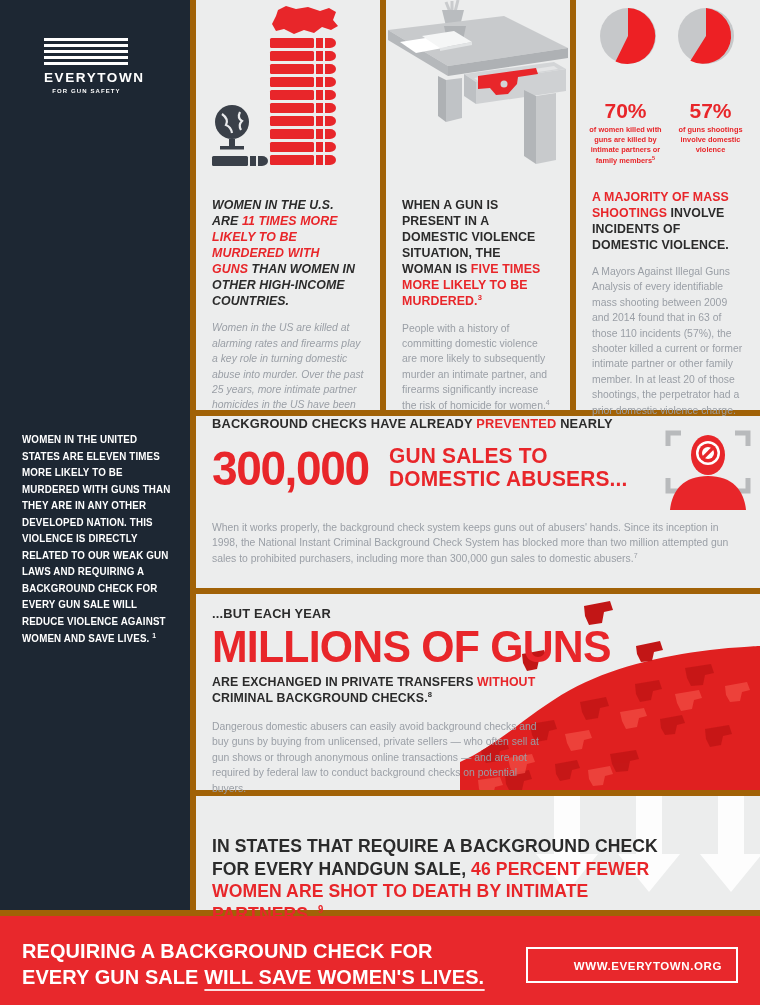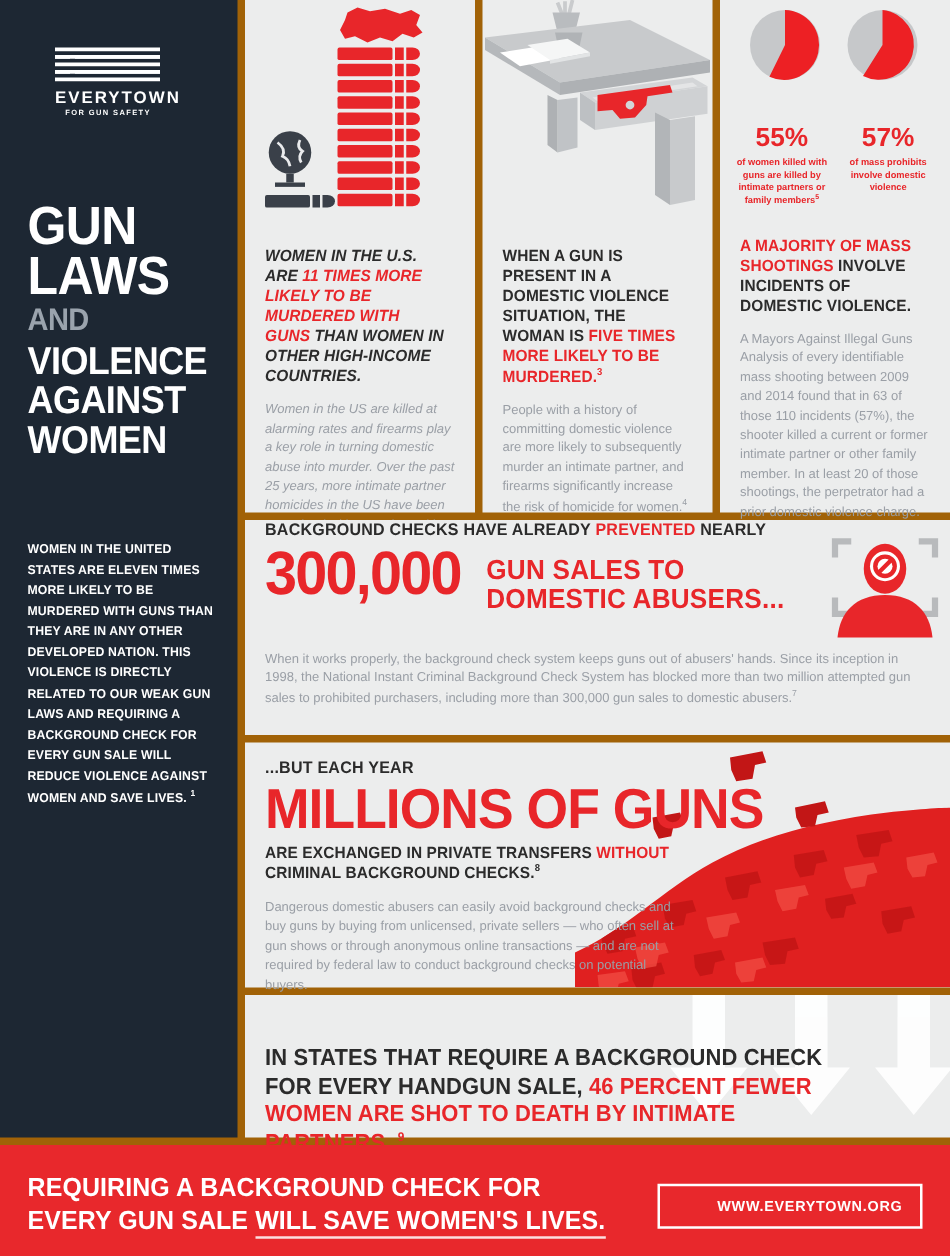--- a/index.html
+++ b/index.html
@@ -164,28 +164,20 @@
         <div class="logo-bar split">
             <i class="a"></i>
             <i class="b"></i>
           </div>
         <div class="logo-bar"></div>
       </div>
       <div class="logo-word">EVERYTOWN</div>
       <div class="logo-sub">FOR GUN SAFETY</div>
     </div>
 
-    <h1 class="big-title">
-      <span class="l">GUN</span>
-      <span class="l">LAWS</span>
-      <span class="l and">AND</span>
-      <span class="l sm">VIOLENCE</span>
-      <span class="l sm">AGAINST</span>
-      <span class="l sm">WOMEN</span>
-    </h1>
 
     <p class="side-body"><span>WOMEN IN THE UNITED STATES ARE ELEVEN TIMES MORE LIKELY TO BE MURDERED WITH GUNS THAN THEY ARE IN ANY OTHER DEVELOPED NATION. THIS VIOLENCE IS DIRECTLY RELATED TO OUR WEAK GUN LAWS AND REQUIRING A BACKGROUND CHECK FOR EVERY GUN SALE WILL REDUCE VIOLENCE AGAINST WOMEN AND SAVE LIVES.</span> <sup>1</sup></p>
   </aside>
 
   <section class="card" id="card1">
     <div class="art" style="position:absolute;left:0;top:0;width:184px;height:172px;">
       <svg width="184" height="172" viewBox="0 0 184 172">
 
         <path d="M82 10 L90 6 L100 9 L112 7 L124 11 L133 8 L140 12 L137 20 L142 26 L135 30 L126 27 L118 33 L108 30 L98 34 L88 29 L80 31 L76 24 L80 16 Z" fill="#e8262a"></path>
         <g fill="#e8262a">
@@ -317,39 +309,39 @@
         </g>
         <g>
           <circle cx="130" cy="36" r="28" fill="#c6c8ca"></circle>
           <path d="M130 36 L130 8 A28 28 0 1 1 114.4 60.8 Z" fill="#ed2024"></path>
         </g>
       </svg>
     </div>
 
     <div class="pct-wrap" style="top:100px;left:12px;width:160px;">
       <div class="pct">
-        <div class="num">55%</div>
+        <div class="num">70%</div>
         <div class="cap"><span>of women killed with guns are killed by intimate partners or family members</span><sup>5</sup></div>
       </div>
       <div class="pct">
         <div class="num">57%</div>
-        <div class="cap">of mass prohibits involve domestic violence</div>
+        <div class="cap">of guns shootings involve domestic violence</div>
       </div>
     </div>
 
     <div style="position:absolute;left:16px;top:178px;width:152px;">
       <h2 class="card-head"><span class="red">A MAJORITY OF MASS SHOOTINGS </span><span>INVOLVE INCIDENTS OF DOMESTIC VIOLENCE.</span></h2>
       <p class="grey-body" style="margin:10px 0 0 0;"><span>A Mayors Against Illegal Guns Analysis of every identifiable mass shooting between 2009 and 2014 found that in 63 of those 110 incidents (57%), the shooter killed a current or former intimate partner or other family member. In at least 20 of those shootings, the perpetrator had a prior domestic violence charge. </span><span class="dark-bold">That's why federal law prohibits certain domestic abusers from buying guns.</span><sup class="dark-bold">6</sup></p>
     </div>
   </section>
 
   <section class="card" id="panel-checks">
     <div style="position:absolute;left:16px;top:0;width:450px;">
       <div class="kicker"><span>BACKGROUND CHECKS HAVE ALREADY </span><span class="red">PREVENTED</span><span> NEARLY</span></div>
-      <div style="display:flex;align-items:flex-start;gap:10px;margin-top:6px;">
+      <div style="display:flex;align-items:flex-end;gap:10px;margin-top:6px;">
         <div class="mega">300,000</div>
         <div class="mega-side" style="padding-top:8px;">
           <div>GUN SALES TO</div>
           <div>DOMESTIC ABUSERS...</div>
         </div>
       </div>
     </div>
 
     <div class="art" style="position:absolute;left:466px;top:12px;width:92px;height:86px;">
       <svg width="92" height="86" viewBox="0 0 92 86">

